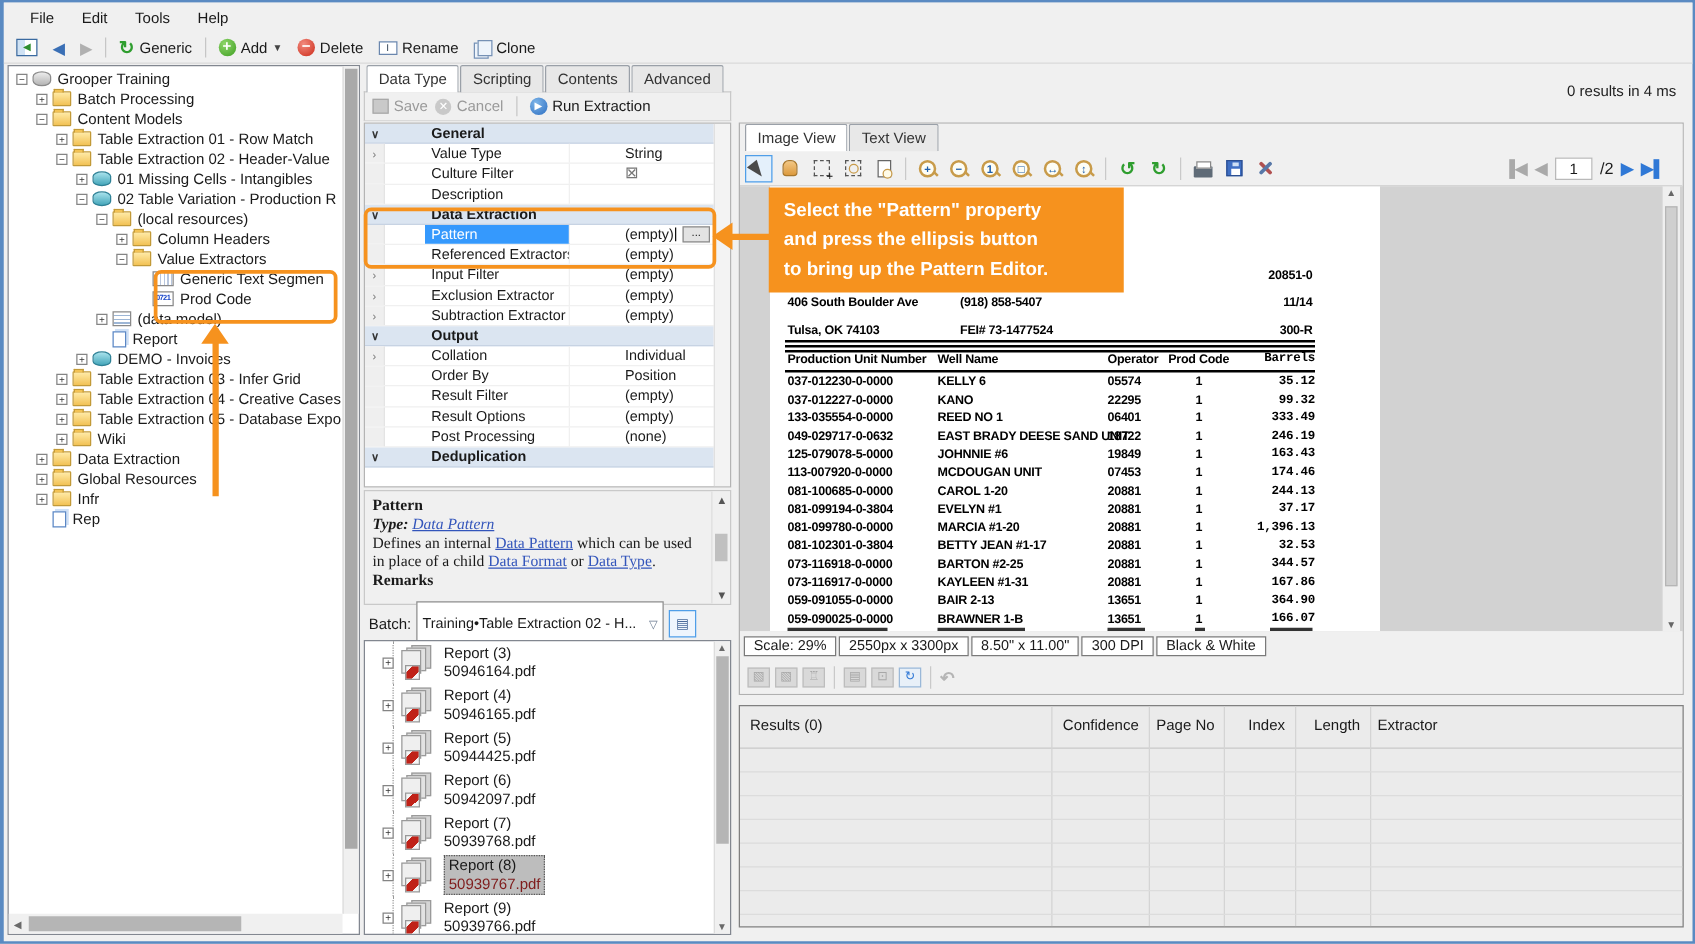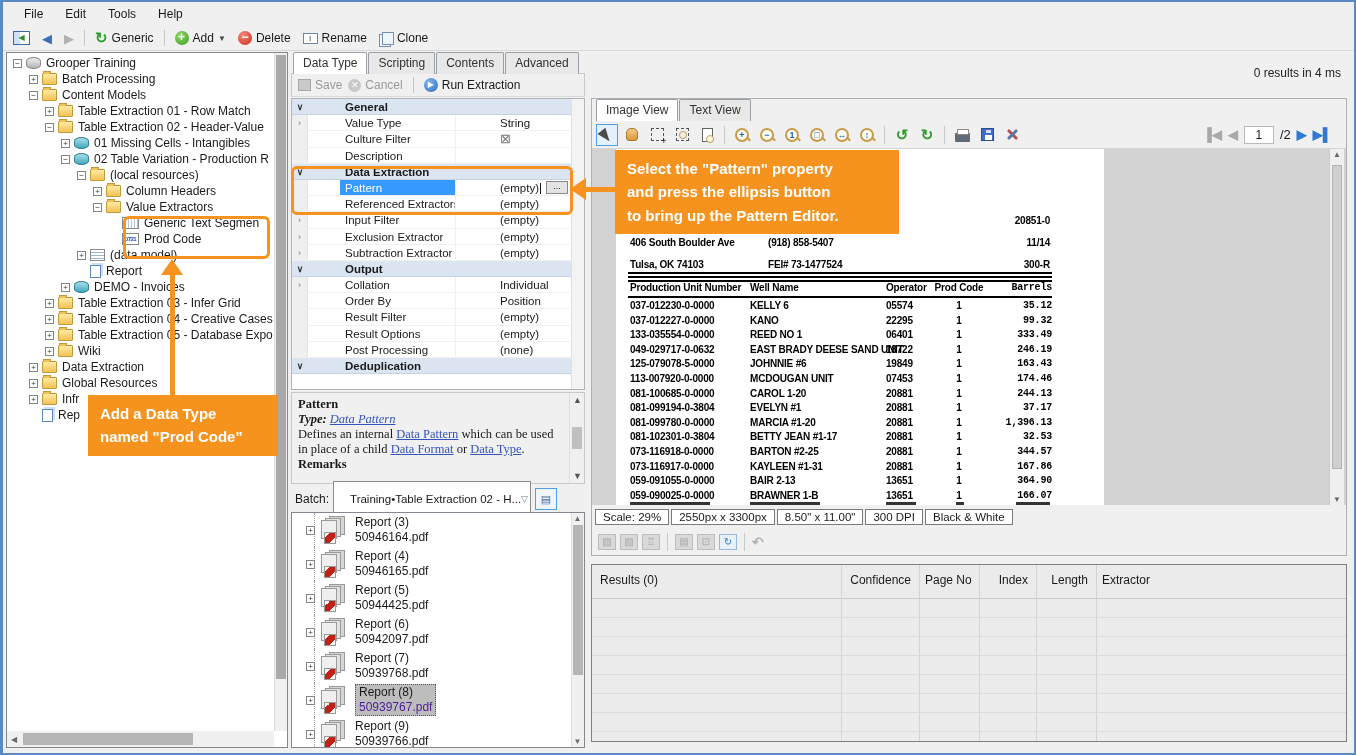--- a/index.html
+++ b/index.html
@@ -75,39 +75,39 @@
   .culture-ico { color:#777; font-size:13px; line-height:14px; }
 
   .helpbox { position:absolute; left:0; top:340px; width:294px; height:92px; background:#f0f0f0; border:1px solid #c9c9c9; font-family:"Liberation Serif", serif; font-size:12.5px; overflow:hidden; }
   .helpbox .hb-in { position:absolute; left:6px; top:4px; width:266px; }
   .helpbox a { color:#3355bb; }
   .hb-scroll { position:absolute; right:0; top:0; bottom:0; width:15px; background:#f0f0f0; border-left:1px solid #ddd; }
   .hb-scroll .thumb { position:absolute; left:2px; right:2px; top:34px; height:22px; background:#c0c0c0; }
   .hb-scroll .sb-arrow { position:absolute; left:0; width:15px; color:#555; font-size:9px; }
 
   .batchbar { position:absolute; left:0; top:434px; width:294px; height:26px; display:flex; align-items:center; gap:4px; }
-  .batch-combo { width:198px; height:36px; background:#fff; border:1px solid #8a8a8a; display:flex; align-items:center; padding:0 16px; font-size:11.5px; white-space:nowrap; overflow:hidden; }
+  .batch-combo { width:198px; height:36px; background:#fff; border:1px solid #8a8a8a; display:flex; align-items:center; padding:0 4px; font-size:11.5px; white-space:nowrap; overflow:hidden; }
   .batch-combo .funnel { margin-left:auto; color:#6a7a90; font-size:9px; }
   .batch-docbtn { width:22px; height:22px; border:1px solid #4f9ee8; background:#eef5fd; color:#4a6a9a; font-size:11px; text-align:center; line-height:20px; }
 
   .batchlist { position:absolute; left:0; top:460px; width:294px; bottom:0; background:#fff; border:1px solid #828790; overflow:hidden; }
   .bl-scroll { position:absolute; right:0; top:0; bottom:0; width:13px; background:#f0f0f0; border-left:1px solid #ddd; }
   .bl-scroll .thumb { position:absolute; left:1px; right:1px; top:12px; height:150px; background:#b5b5b5; }
   .bl-scroll .sb-arrow { position:absolute; left:-1px; width:13px; }
   .bitem { display:flex; align-items:center; height:34px; padding-left:14px; position:relative; }
   .bitem::before { content:""; position:absolute; left:22px; top:0; bottom:0; border-left:1px dotted #999; }
   .bitem .exp { position:relative; z-index:1; margin-right:6px; }
   .bi { position:relative; width:28px; height:28px; flex:none; margin-right:6px; }
   .bi .pg { position:absolute; width:16px; height:19px; border:1px solid #9a9a9a; }
   .bi .p1 { top:0; left:8px; background:#d5d5d5; } .bi .p2 { top:2px; left:4px; background:#e2e2e2; } .bi .p3 { top:4px; left:0; background:#efefef; }
   .bi .pdf { position:absolute; bottom:0; left:3px; width:12px; height:12px; background:#f5f5f5; border:1px solid #999;
              background-image:linear-gradient(135deg, transparent 25%, #c02218 25%, #c02218 72%, transparent 72%); }
   .btext { line-height:15px; font-size:12px; }
   .btext.sel { background:#bdbdbd; border:1px dotted #555; padding:0 3px; }
-  .btext.sel .fname { color:#4c1d95; }
+  .btext.sel .fname { color:#7f1d1d; }
 
   
   .right { position:absolute; left:584px; top:50px; right:3px; bottom:5px; }
   .results-summary { position:absolute; right:10px; top:14px; font-size:12px; color:#222; }
   .rp-group { position:absolute; left:4px; right:4px; top:46px; height:458px; border:1px solid #b0b0b0; background:#f0f0f0; }
   .vtabs { display:flex; align-items:flex-end; height:22px; padding-left:4px; background:#f0f0f0; }
   .vtoolbar { height:28px; display:flex; align-items:center; padding-left:4px; gap:3px; background:#f0f0f0; border-bottom:1px solid #d5d5d5; }
   .vt-btn { width:22px; height:22px; display:inline-flex; align-items:center; justify-content:center; flex:none; }
   .vt-btn.selected { border:1px solid #4f9ee8; background:#e4f0fb; }
   .vt-sep { width:1px; height:18px; background:#c9c9c9; margin:0 3px; flex:none; }
@@ -842,16 +842,14 @@
   <div class="co-rect" style="left:288px;top:164px;width:282px;height:49px"></div>
   <div class="tri-left" style="left:556px;top:176px"></div>
   <div class="arrow-h" style="left:571px;top:185px;width:45px"></div>
   <div class="callout" style="left:612px;top:148px;width:284px">Select the "Pattern" property
 and press the ellipsis button
 to bring up the Pattern Editor.</div>
 
   <div class="co-rect" style="left:120px;top:214px;width:147px;height:43px"></div>
   <div class="tri-up" style="left:158px;top:246px"></div>
   <div class="arrow-v" style="left:167px;top:261px;height:134px"></div>
-  <div class="callout" style="left:85px;top:393px;width:190px">Add a Data Type
-named "Prod Code"</div>
 
 </div>
 
 </body></html>

